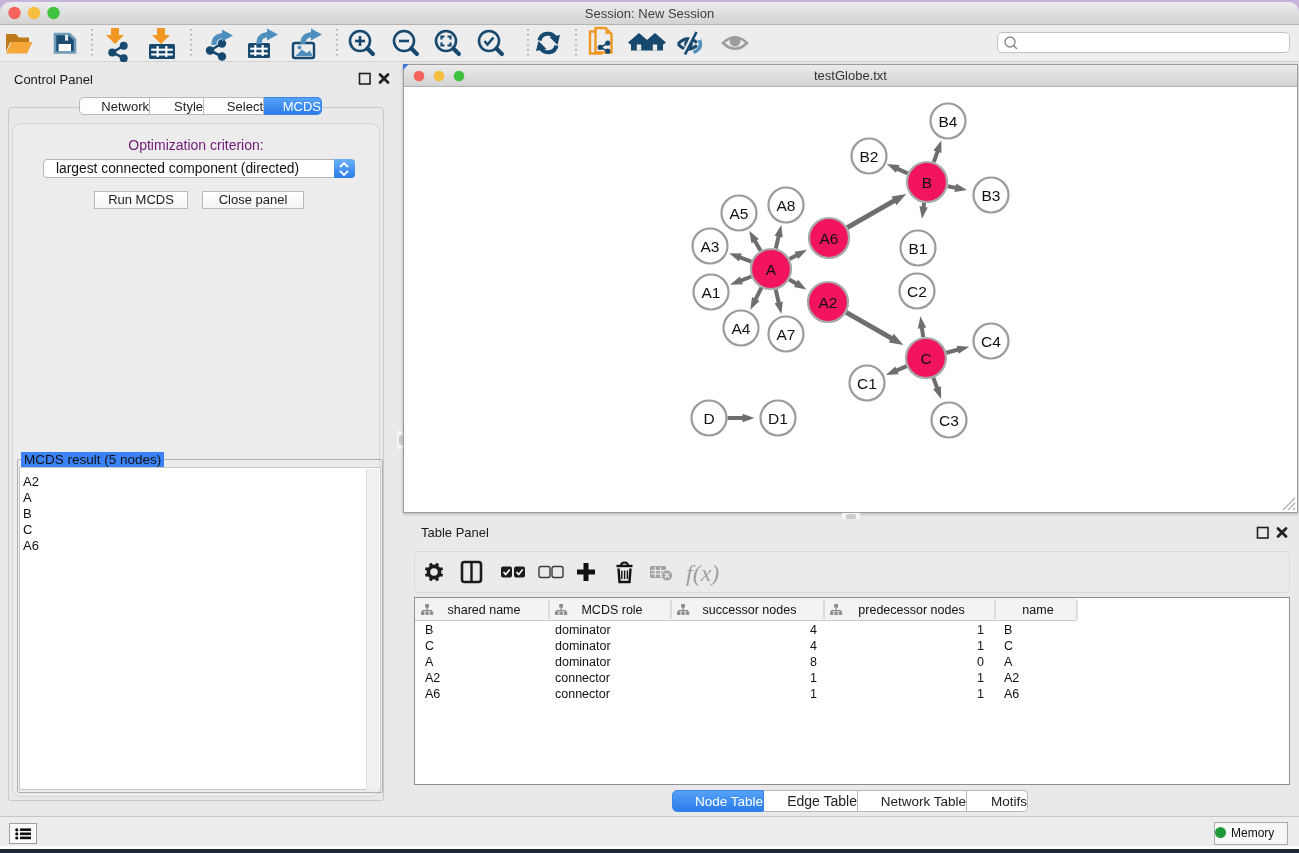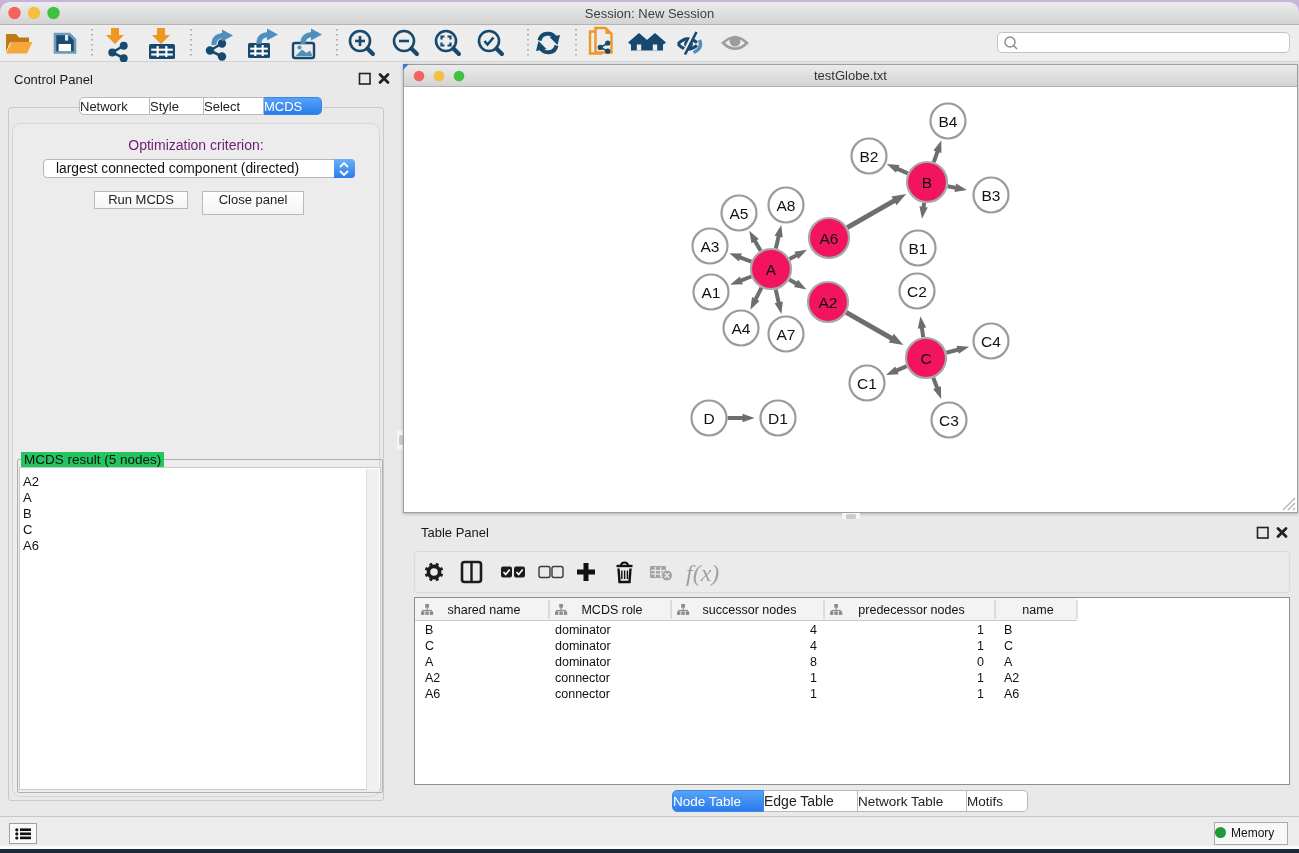--- a/index.html
+++ b/index.html
@@ -1,18 +1,18 @@
 <!DOCTYPE html>
 <html><head><meta charset="utf-8"><style>
 *{margin:0;padding:0;box-sizing:border-box}
 html,body{width:1299px;height:853px;overflow:hidden}
 body{font-family:"Liberation Sans",sans-serif;background:#c7b4da;position:relative;font-size:13px;color:#111}
 .abs{position:absolute}
 .btn{position:absolute;background:linear-gradient(#ffffff,#f4f4f4);border:1px solid #b9b9b9;border-radius:0;text-align:center;font-size:13px;color:#222}
-.seg{position:absolute;top:0;height:100%;border:1px solid #b9b9b9;border-left:none;background:#fff;text-align:left;font-size:13px;color:#222}
+.seg{position:absolute;top:0;height:100%;border:1px solid #b9b9b9;border-left:none;background:#fff;text-align:right;font-size:13px;color:#222}
 .segsel{background:linear-gradient(#55a2f8,#2a7ceb);color:#fff;border-color:#3a86e8}
 </style></head><body>
 <div class="abs" style="left:0;top:2px;width:1299px;height:23px;background:linear-gradient(#ececec,#d3d3d3);border-bottom:1px solid #b4b4b4;border-radius:10px 10px 0 0"></div>
 <div class="abs" style="left:0;top:25px;width:1299px;height:37px;background:#ededed;border-bottom:1px solid #d2d2d2"></div>
 <div class="abs" style="left:0;top:62px;width:1299px;height:787px;background:#e9e9e9"></div>
 <div class="abs" style="left:0;top:849px;width:1299px;height:4px;background:#1c2836"></div>
 <svg class="abs" style="left:0;top:0" width="80" height="26">
     <circle cx="14.5" cy="13" r="6.2" fill="#f4645c"></circle>
     <circle cx="34.0" cy="13" r="6.2" fill="#f6bd3f"></circle>
     <circle cx="53.5" cy="13" r="6.2" fill="#3ec23f"></circle>
@@ -121,23 +121,23 @@
 <div class="abs" style="left:0;top:137px;width:392px;text-align:center;font-size:14px;color:#701a75">Optimization criterion:</div>
 <div class="abs" style="left:43px;top:159px;width:312px;height:19px;background:#fff;border:1px solid #b5b5b5;border-radius:4px">
     <div class="abs" style="left:12px;top:0;line-height:18px;font-size:13.8px;color:#111">largest connected component (directed)</div>
     <div class="abs" style="right:-1px;top:-1px;width:21px;height:19px;border-radius:0 4px 4px 0;background:linear-gradient(#6cb1f8,#2a7ceb)"></div>
     <svg class="abs" style="right:3px;top:1px" width="14" height="16">
       <path d="M3 6 l4 -4 4 4" fill="none" stroke="#fff" stroke-width="1.8"></path>
       <path d="M3 10 l4 4 4 -4" fill="none" stroke="#fff" stroke-width="1.8"></path>
     </svg>
   </div>
 <div class="btn" style="left:94px;top:191px;width:94px;height:18px;line-height:16px">Run MCDS</div>
-<div class="btn" style="left:202px;top:191px;width:102px;height:24px;line-height:16px">Close panel</div>
+<div class="btn" style="left:202px;top:191px;width:102px;height:18px;line-height:16px">Close panel</div>
 <div class="abs" style="left:17px;top:459px;width:366px;height:334px;border:1px solid #b0b0b0;border-radius:2px"></div>
-<div class="abs" style="left:21px;top:452px;background:#22c55e;padding:0 3px;font-size:13.5px;color:#111">MCDS result (5 nodes)</div>
+<div class="abs" style="left:21px;top:452px;background:#3b82f6;padding:0 3px;font-size:13.5px;color:#111">MCDS result (5 nodes)</div>
 <div class="abs" style="left:19px;top:467px;width:362px;height:323px;background:#fff;border:1px solid #c9c9c9">
     <div style="position:absolute;right:1px;top:1px;width:13px;height:321px;background:#f0f0f0;border-left:1px solid #dcdcdc"></div>
     <div style="padding:6px 0 0 3px;font-size:13px;line-height:16px;color:#111">A2<br>A<br>B<br>C<br>A6</div>
   </div>
 <div class="abs" style="left:397px;top:431px;width:7px;height:18px;background:#f6f6f6"></div>
 <div class="abs" style="left:398.5px;top:435px;width:4.5px;height:10px;background:#cdcdcd;border-radius:1.5px"></div>
 <div class="abs" style="left:403px;top:64px;width:895px;height:449px;background:#fff;border:1px solid #9e9e9e;box-shadow:0 1px 3px rgba(0,0,0,.25)">
     <svg class="abs" style="left:-1px;top:-1px;z-index:3" width="10" height="10">
       <path d="M0 0 h6 l-6 6 z" fill="#3a6fd8" opacity="0.9"></path>
     </svg>

